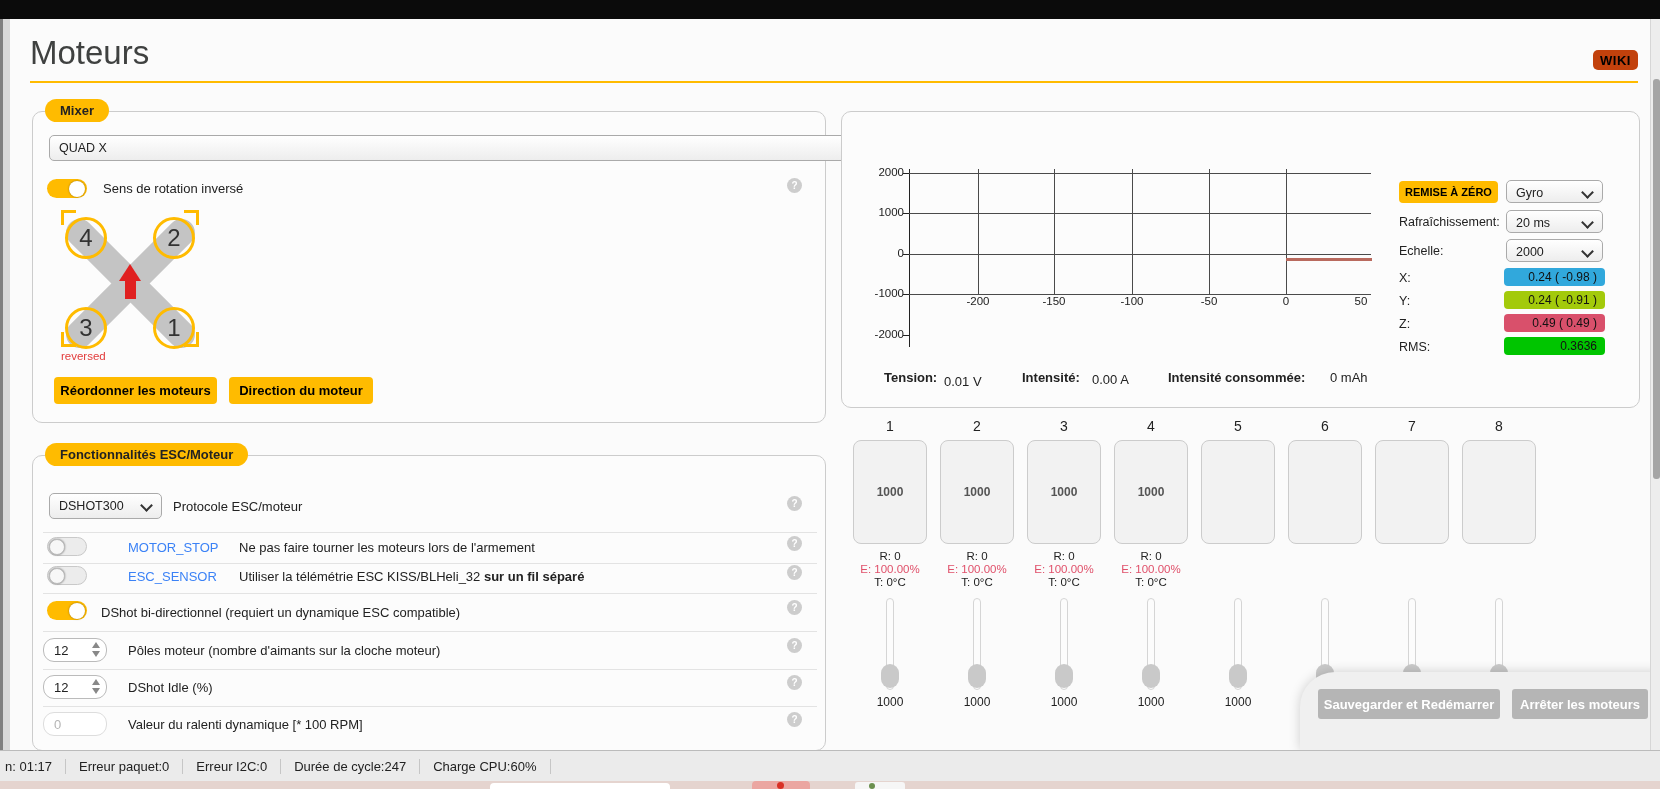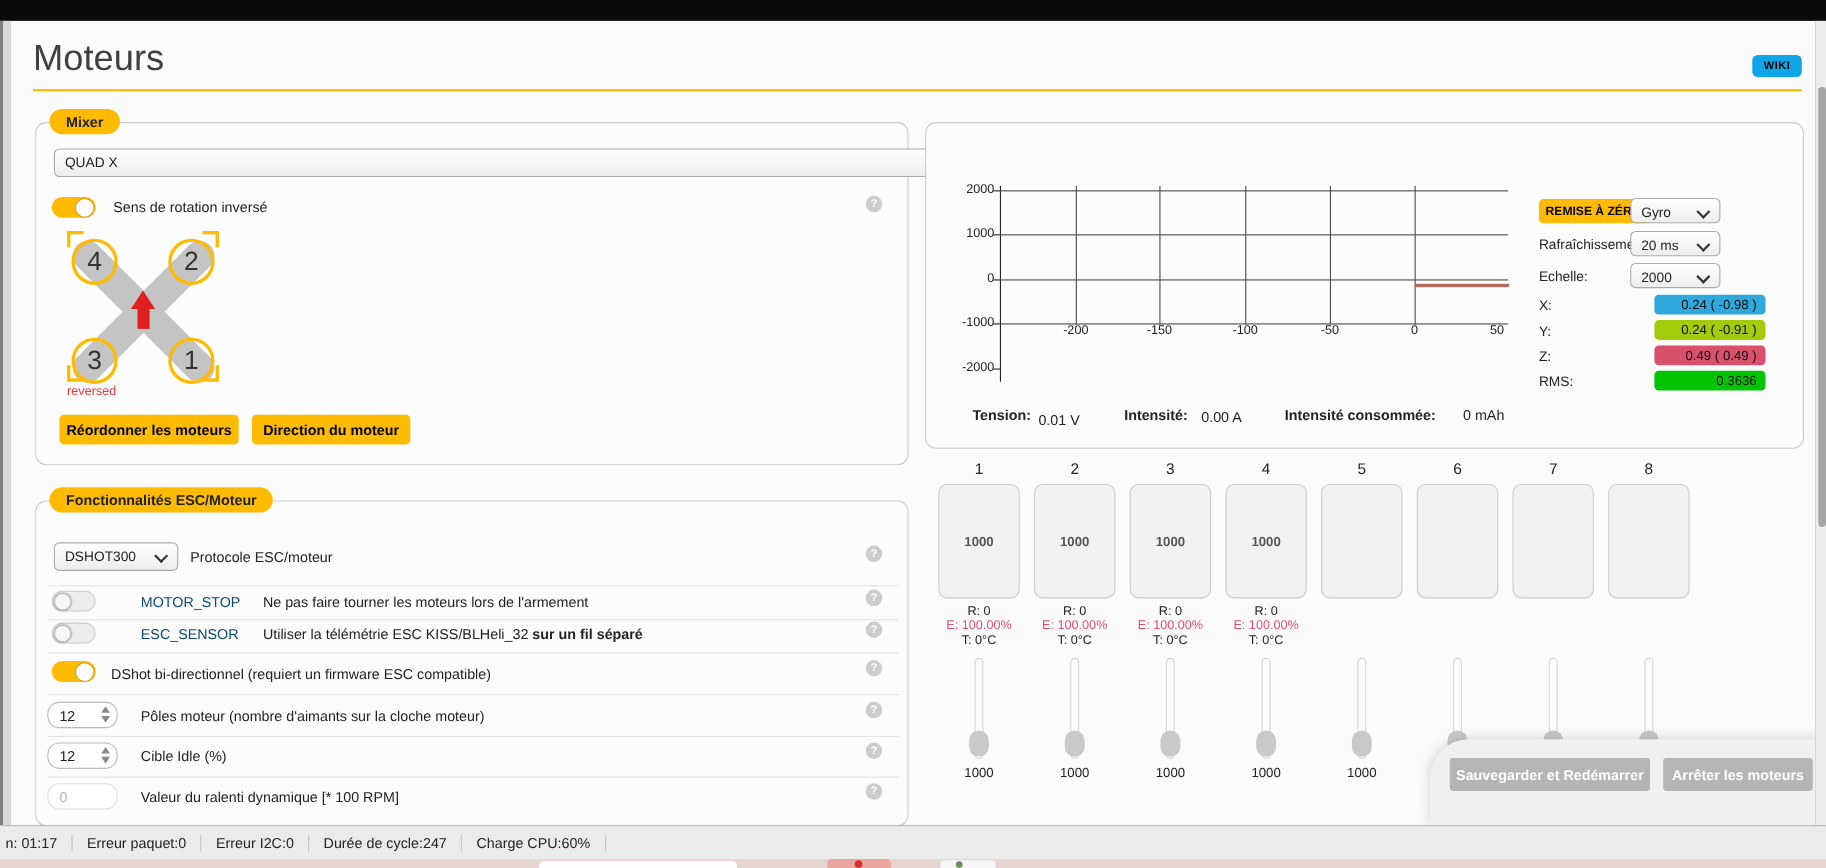--- a/index.html
+++ b/index.html
@@ -9,42 +9,42 @@
   
   .topbar{position:absolute;left:0;top:0;width:1660px;height:19px;background:#0b0b0b}
   .leftstrip{position:absolute;left:0;top:19px;width:10px;height:731px;
              background:linear-gradient(to right,#7f7f7f 0 3px,#d8d8d8 3px)}
   .scrollbar{position:absolute;left:1650px;top:19px;width:10px;height:731px;background:#ededed;border-left:1px solid #d6d6d6;box-sizing:border-box}
   .scrollthumb{position:absolute;left:2px;top:60px;width:7px;height:400px;background:#a5a5a5;border-radius:3px}
 
   
   .pagetitle{position:absolute;left:30px;top:34px;font-size:33px;font-weight:300;color:#3f4140}
   .titlerule{position:absolute;left:30px;top:81px;width:1608px;height:2px;background:#ffbb00}
-  .wikibtn{position:absolute;left:1593px;top:50px;width:45px;height:20px;background:#0ea5e9;border-radius:5px;
-           font-size:10px;font-weight:bold;color:#000;display:flex;align-items:center;justify-content:center;letter-spacing:.5px;cursor:pointer}
+  .wikibtn{position:absolute;left:1593px;top:50px;width:45px;height:20px;background:#c2410c;border-radius:5px;
+           font-size:13px;font-weight:bold;color:#000;display:flex;align-items:center;justify-content:center;letter-spacing:.5px;cursor:pointer}
 
   
   .panel{position:absolute;background:#fcfcfc;border:1px solid #ccc;border-radius:10px;box-sizing:border-box}
   .pbadge{position:absolute;left:12px;top:-13px;background:#ffbb00;border-radius:13px;padding:4px 15px;
           font-size:13px;font-weight:bold;color:#222;white-space:nowrap}
 
   
   .selbox{position:absolute;border:1px solid #aaa;border-radius:5px;background:linear-gradient(#ffffff,#ededed);box-sizing:border-box;cursor:pointer}
   .selbox .sval{position:absolute;left:9px;top:5px;font-size:12.5px;color:#222;white-space:nowrap}
   .chev{position:absolute;right:10px;top:7px;width:7px;height:7px;border-right:2px solid #333;border-bottom:2px solid #333;transform:rotate(45deg)}
   .tgl{position:absolute;width:40px;height:19px;border-radius:10px;box-sizing:border-box;cursor:pointer}
   .tgl.on{background:#ffbb00}
   .tgl.off{background:#ececec;border:1px solid #c9c9c9}
   .knob{position:absolute;top:1.5px;width:16px;height:16px;border-radius:50%;background:#fff;box-shadow:0 0 2px rgba(0,0,0,.45)}
   .tgl.on .knob{right:2px}
   .tgl.off .knob{left:1px;top:0.5px;background:#f7f7f7;border:1px solid #bbb;box-sizing:border-box}
   .qmark{position:absolute;width:15px;height:15px;border-radius:50%;background:#cdcdcd;color:#fff;
          font-size:10px;font-weight:bold;text-align:center;line-height:15px;cursor:pointer}
   .lbl{position:absolute;font-size:13px;color:#222;white-space:nowrap}
-  .featname{position:absolute;font-size:13px;color:#0c4a6e;white-space:nowrap}
+  .featname{position:absolute;font-size:13px;color:#3b82f6;white-space:nowrap}
   .sep{position:absolute;left:10px;width:774px;height:1px;background:#e3e3e3}
   .numinput{position:absolute;width:64px;height:24px;border:1px solid #bbb;border-radius:11px;background:#fff;box-sizing:border-box}
   .numinput .nval{position:absolute;left:10px;top:4px;font-size:13px;color:#222}
   .numinput.disabled{border-color:#ddd}
   .numinput.disabled .nval{color:#b5b5b5}
   .spin{position:absolute;right:6px;top:3px;display:flex;flex-direction:column;gap:3px;cursor:pointer}
   .sp-up{width:0;height:0;border-left:4px solid transparent;border-right:4px solid transparent;border-bottom:6px solid #888}
   .sp-dn{width:0;height:0;border-left:4px solid transparent;border-right:4px solid transparent;border-top:6px solid #888}
   .btn-yellow{position:absolute;background:#ffbb00;border-radius:4px;font-size:13px;font-weight:bold;color:#000;
               display:flex;align-items:center;justify-content:center;cursor:pointer;white-space:nowrap}
@@ -64,21 +64,21 @@
 
   
   .ylab{position:absolute;left:18px;width:44px;text-align:right;font-size:11.5px;color:#222}
   .xlab{position:absolute;top:183px;width:44px;text-align:center;font-size:11.5px;color:#222}
   .hgrid{position:absolute;left:67px;width:462px;height:1px;background:#4a4a4a}
   .vgrid{position:absolute;top:57px;width:1px;height:126px;background:#4a4a4a}
   .yaxis{position:absolute;left:67px;top:57px;width:1px;height:178px;background:#222}
   .ytick{position:absolute;left:61px;width:6px;height:1px;background:#222}
   .trace{position:absolute;left:444px;top:146px;width:86px;height:3px;background:#b96a5e}
   .ctl-lbl{position:absolute;left:557px;font-size:12.5px;color:#222;white-space:nowrap}
-  .ctl-dd{left:640px;width:82px;height:23px}
+  .ctl-dd{left:664px;width:97px;height:23px}
   .axbadge{position:absolute;left:662px;width:101px;height:18px;border-radius:4px;font-size:12px;color:#111;
            text-align:right;line-height:18px;padding-right:8px;box-sizing:border-box}
   .pw-b{position:absolute;font-size:13px;font-weight:bold;color:#222;white-space:nowrap}
   .pw-v{position:absolute;font-size:13px;color:#222;white-space:nowrap}
 
   
   .motors{position:absolute;left:852px;top:418px;display:flex;gap:11px}
   .mcol{width:76px;display:flex;flex-direction:column;align-items:center}
   .mnum{height:20px;font-size:14px;color:#222}
   .mbar{width:74px;height:104px;margin-top:2px;border:1px solid #ccc;border-radius:8px;background:#f2f2f2;
@@ -184,21 +184,21 @@
     </div>
   <span class="featname" style="left:95px;top:113px">ESC_SENSOR</span>
   <span class="lbl" style="left:206px;top:113px"><span>Utiliser la télémétrie ESC KISS/BLHeli_32 </span><b>sur un fil séparé</b></span>
   <div class="qmark" style="left:754px;top:109px">?</div>
 
   <div class="sep" style="top:137px"></div>
 
   <div class="tgl on" style="left:14px;top:145px">
       <span class="knob"></span>
     </div>
-  <span class="lbl" style="left:68px;top:149px">DShot bi-directionnel (requiert un firmware ESC compatible)</span>
+  <span class="lbl" style="left:68px;top:149px">DShot bi-directionnel (requiert un dynamique ESC compatible)</span>
   <div class="qmark" style="left:754px;top:144px">?</div>
 
   <div class="sep" style="top:175px"></div>
 
   <div class="numinput" style="left:10px;top:182px">
     <span class="nval">12</span>
     <span class="spin">
         <span class="sp-up"></span>
         <span class="sp-dn"></span>
       </span>
@@ -208,21 +208,21 @@
 
   <div class="sep" style="top:213px"></div>
 
   <div class="numinput" style="left:10px;top:219px">
     <span class="nval">12</span>
     <span class="spin">
         <span class="sp-up"></span>
         <span class="sp-dn"></span>
       </span>
   </div>
-  <span class="lbl" style="left:95px;top:224px">Cible Idle (%)</span>
+  <span class="lbl" style="left:95px;top:224px">DShot Idle (%)</span>
   <div class="qmark" style="left:754px;top:219px">?</div>
 
   <div class="sep" style="top:250px"></div>
 
   <div class="numinput disabled" style="left:10px;top:256px">
     <span class="nval">0</span>
   </div>
   <span class="lbl" style="left:95px;top:261px">Valeur du ralenti dynamique [* 100 RPM]</span>
   <div class="qmark" style="left:754px;top:256px">?</div>
 </div>

